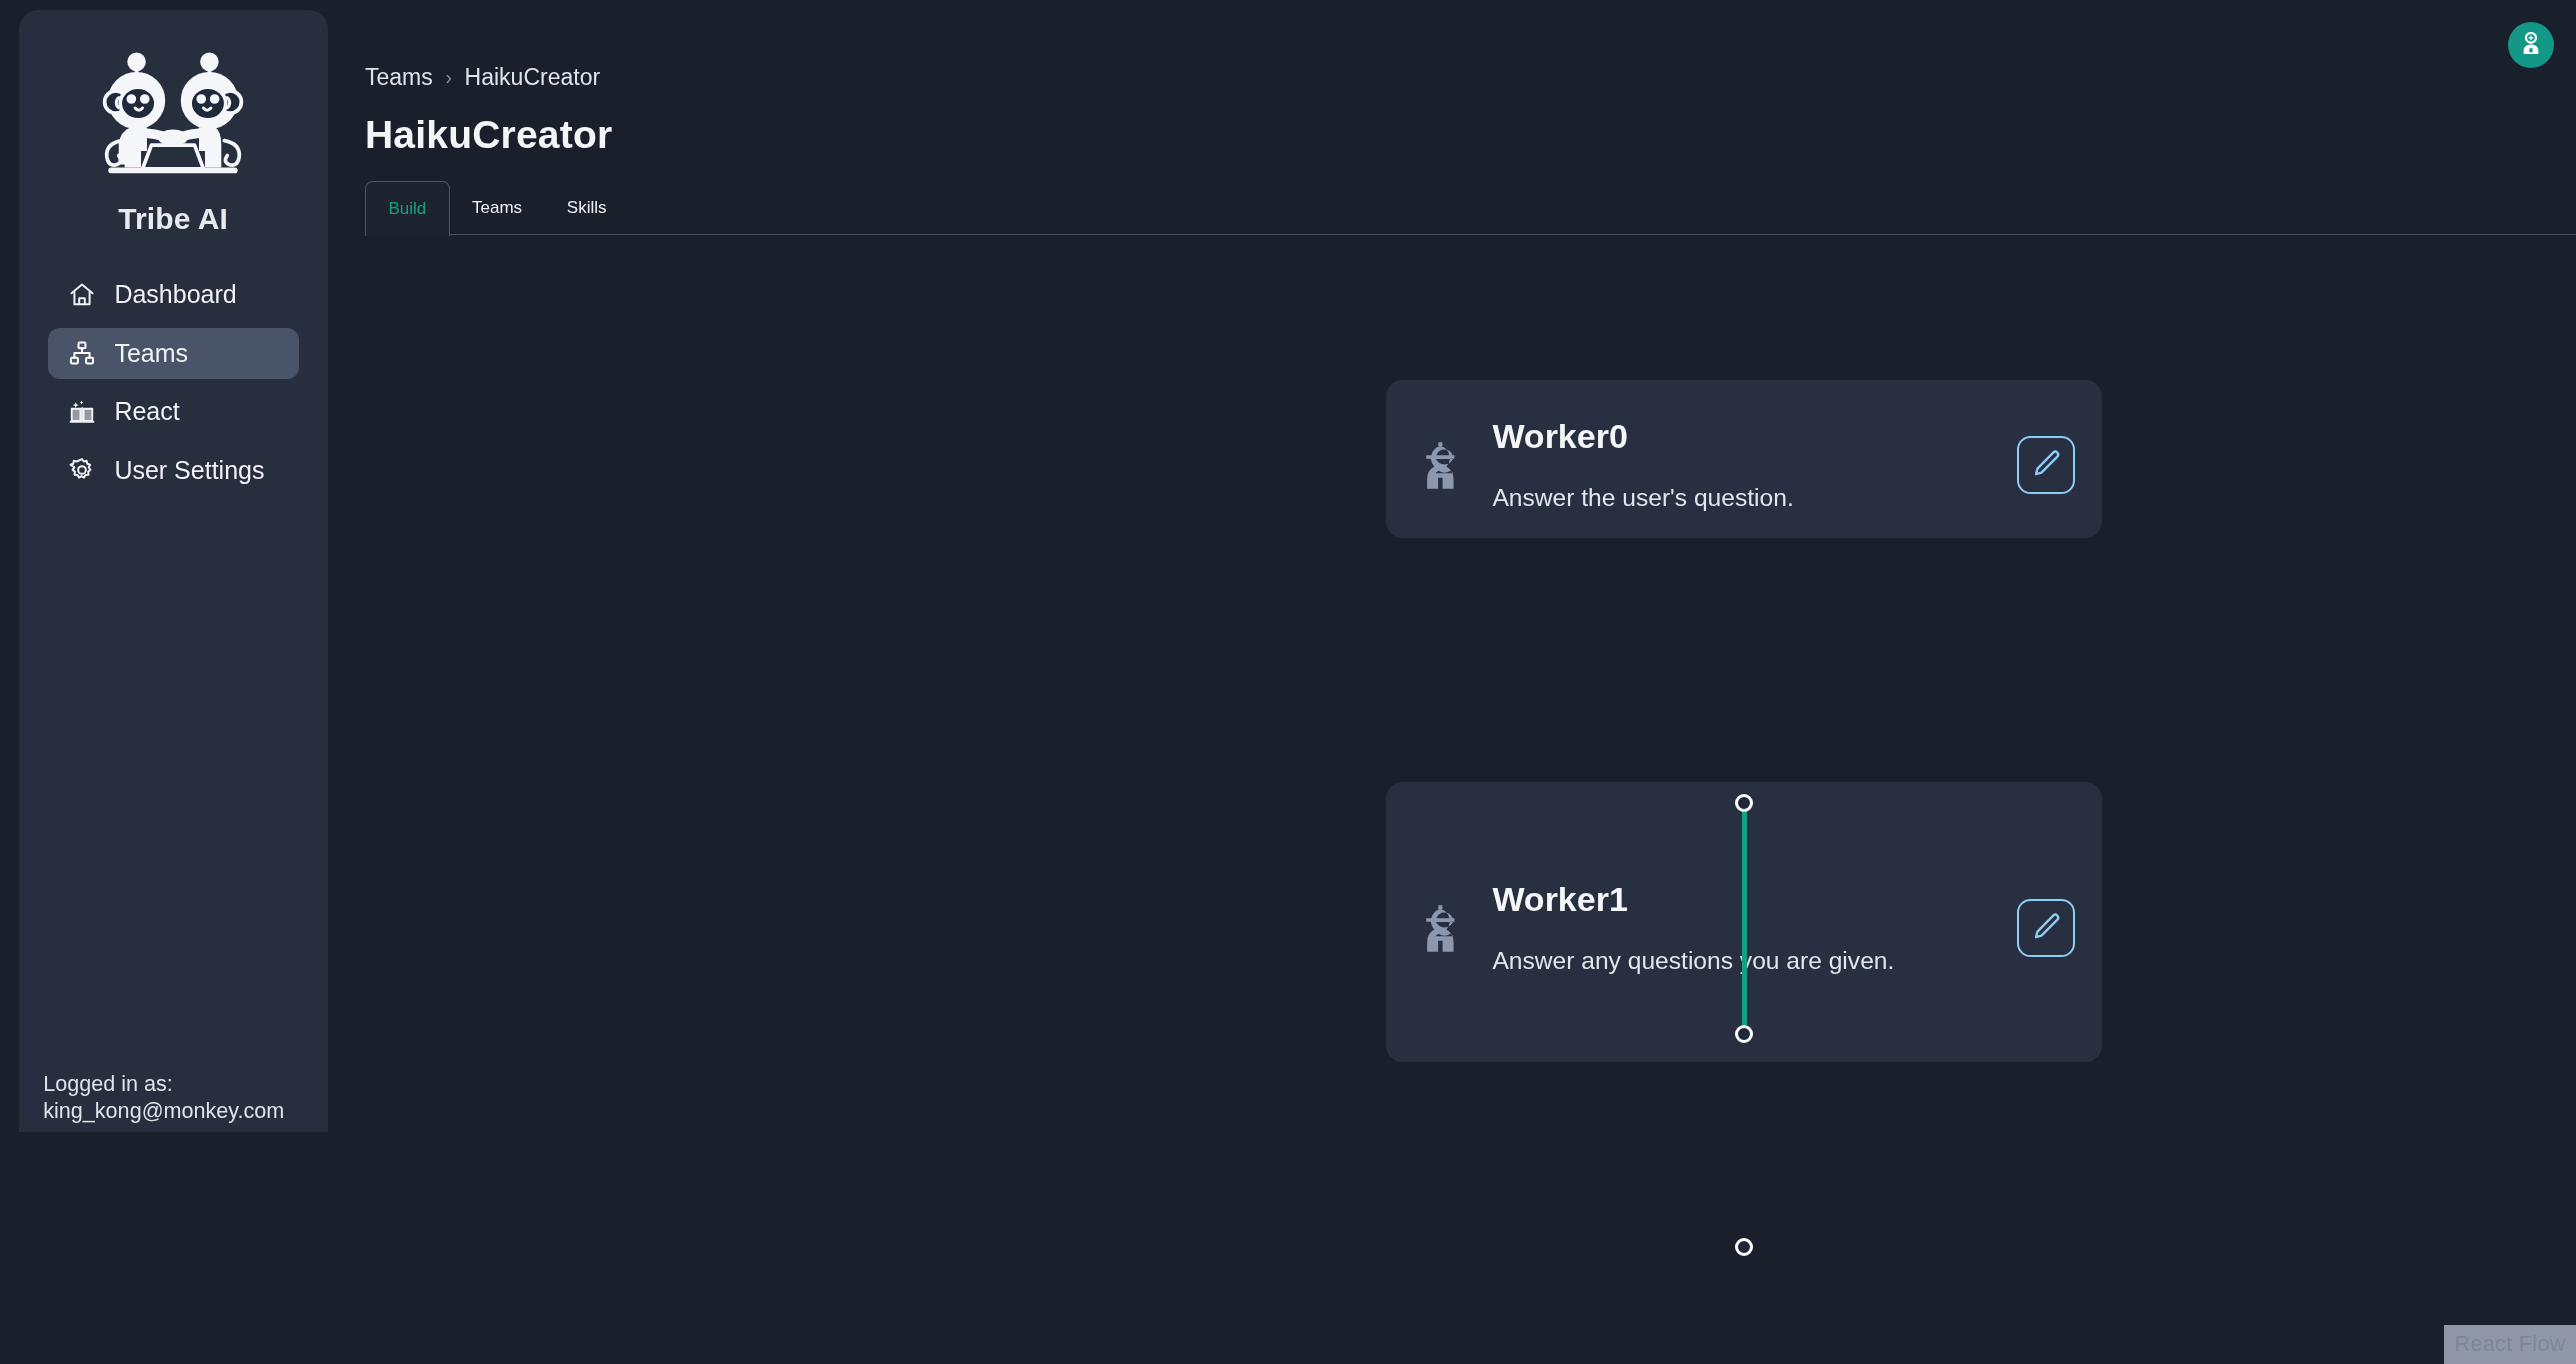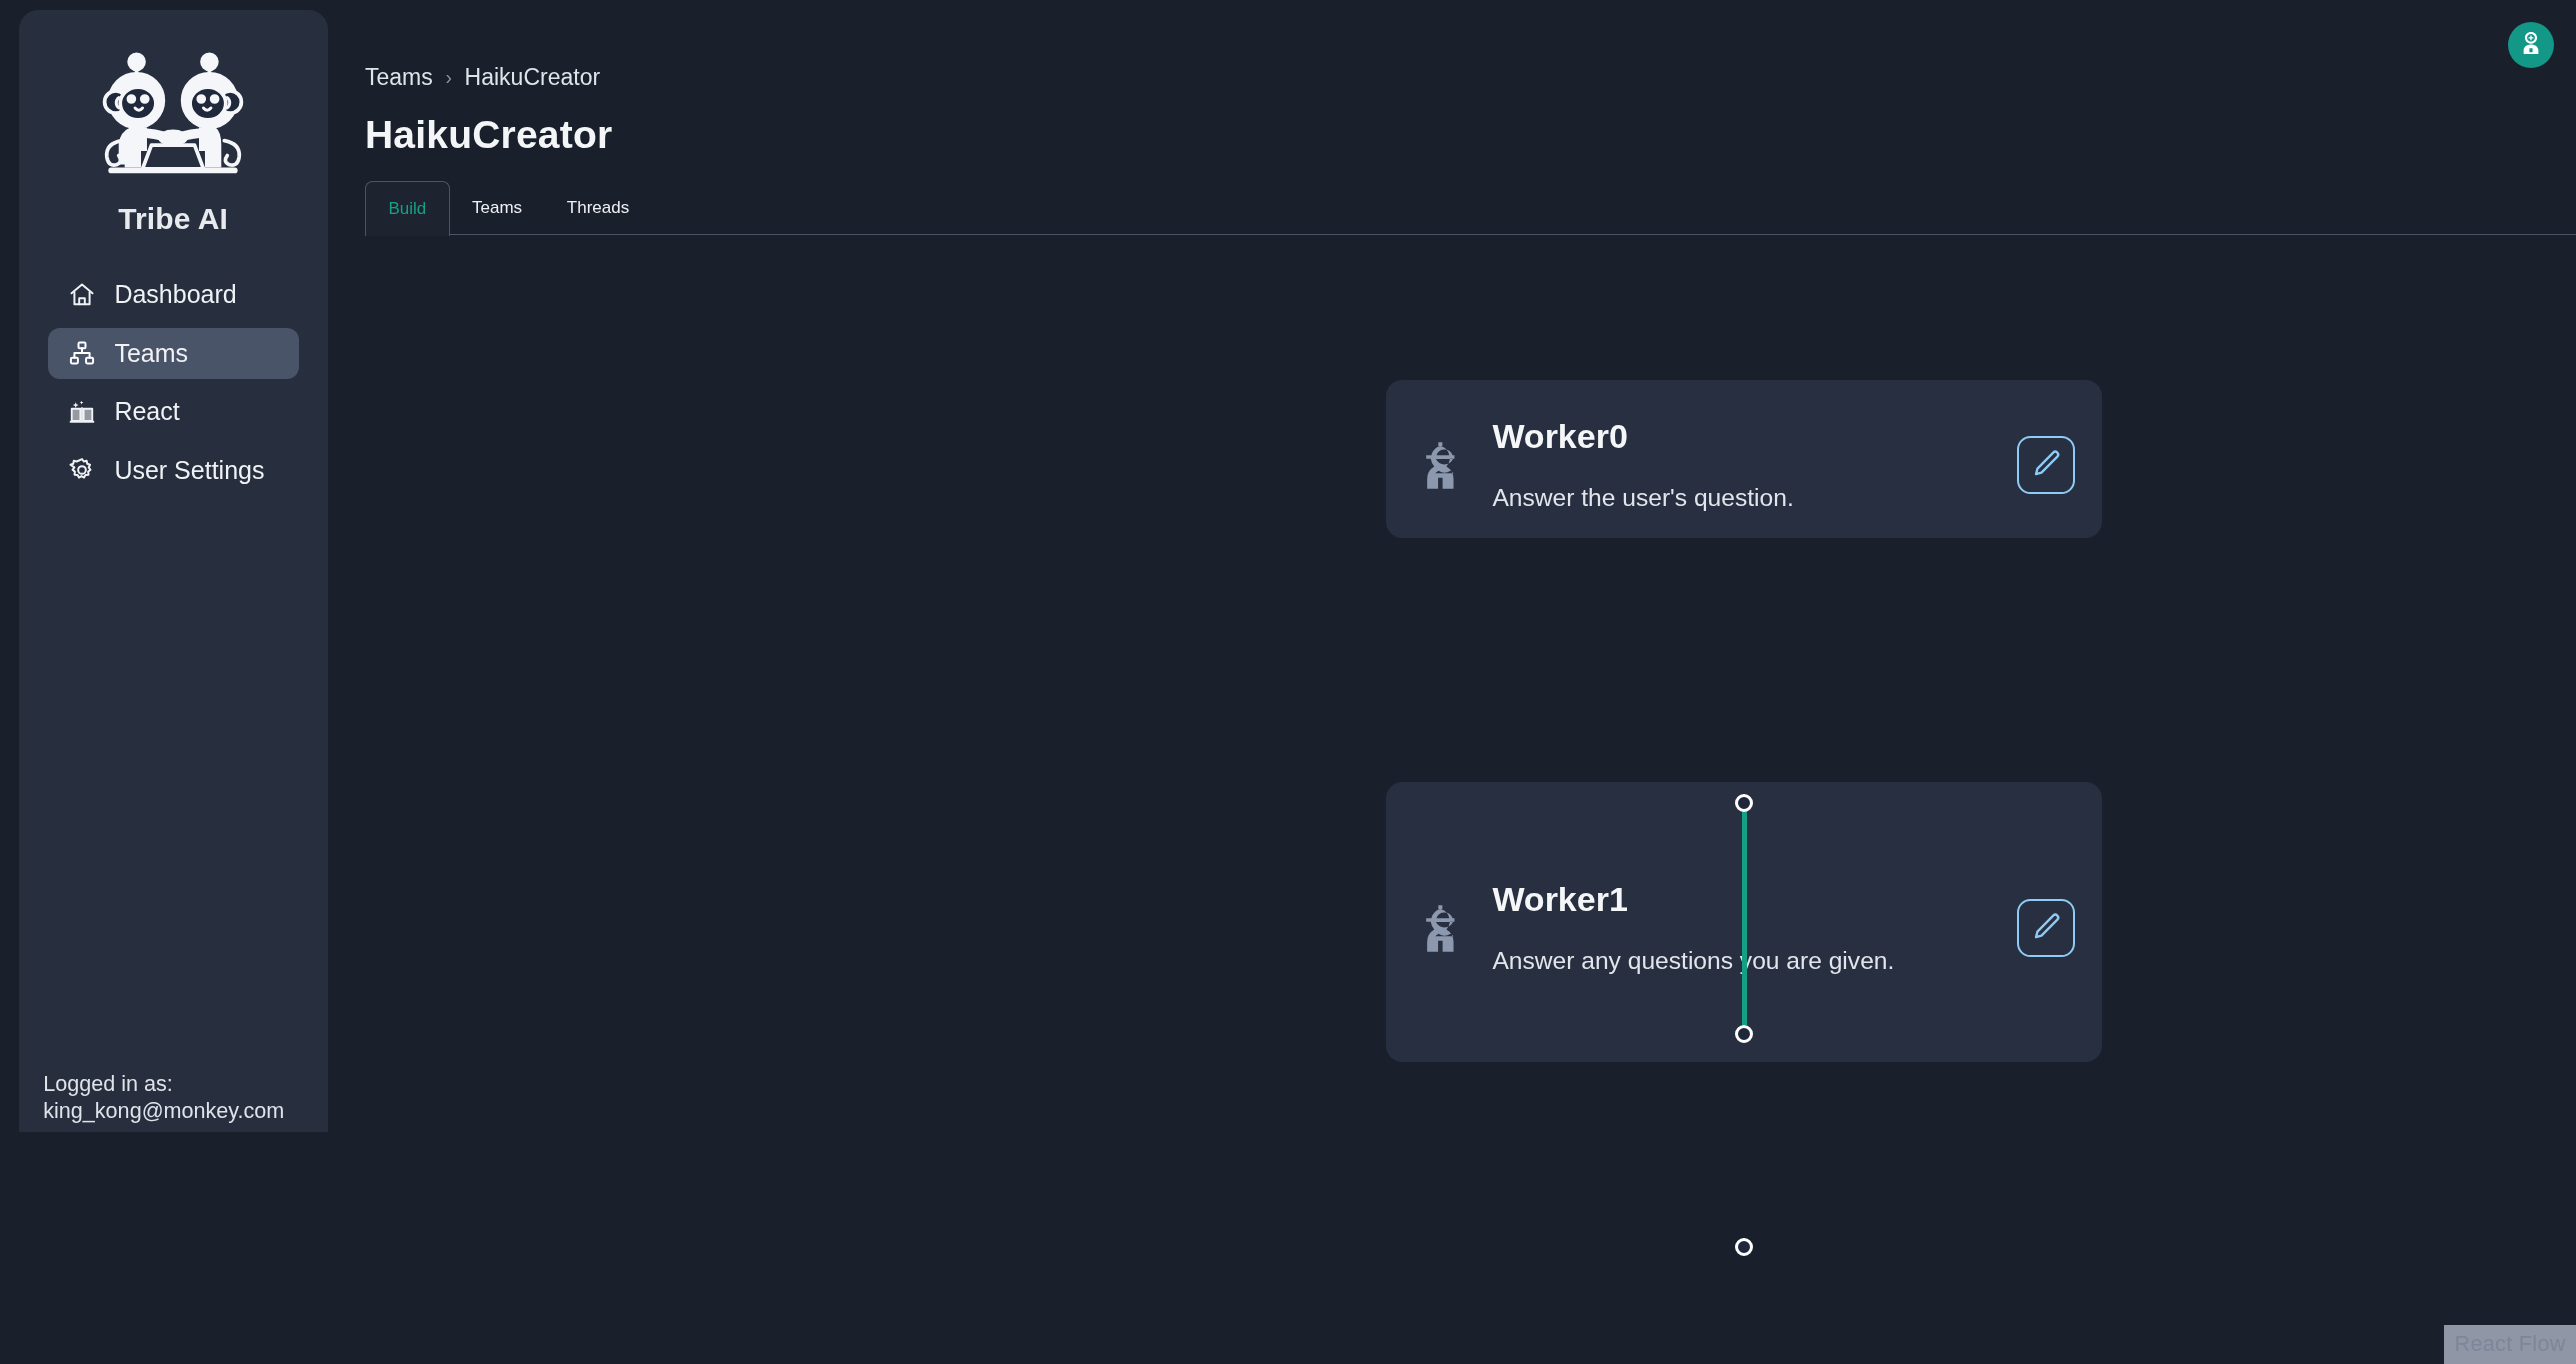--- a/index.html
+++ b/index.html
@@ -252,21 +252,21 @@
       <span class="crumb">Teams</span>
       <span class="sep">›</span>
       <span class="crumb">HaikuCreator</span>
     </div>
 
     <h1 id="page-title">HaikuCreator</h1>
 
     <div id="tabbar">
       <div class="tab active">Build</div>
       <div class="tab">Teams</div>
-      <div class="tab">Threads</div>
+      <div class="tab">Skills</div>
     </div>
 
   </div>
 
   <div id="avatar-btn">
     <span>
       <svg viewBox="0 0 24 24" fill="#ffffff">
         <path d="M12 2.6c-3 0-5.2 2.2-5.2 5 0 2.8 2.3 5 5.2 5s5.2-2.2 5.2-5c0-2.8-2.2-5-5.2-5zm0 1.7c1.9 0 3.4 1.5 3.4 3.3S13.9 10.9 12 10.9 8.6 9.4 8.6 7.6 10.1 4.3 12 4.3z"></path>
         <path d="M11.45 5.5h1.1v1.55h1.55v1.1h-1.55v1.55h-1.1V8.15H9.9v-1.1h1.55z"></path>
         <path d="M12 13.3c-3.5 0-6.3 2.1-6.3 4.8v3.3h12.6v-3.3c0-2.7-2.8-4.8-6.3-4.8z"></path>

